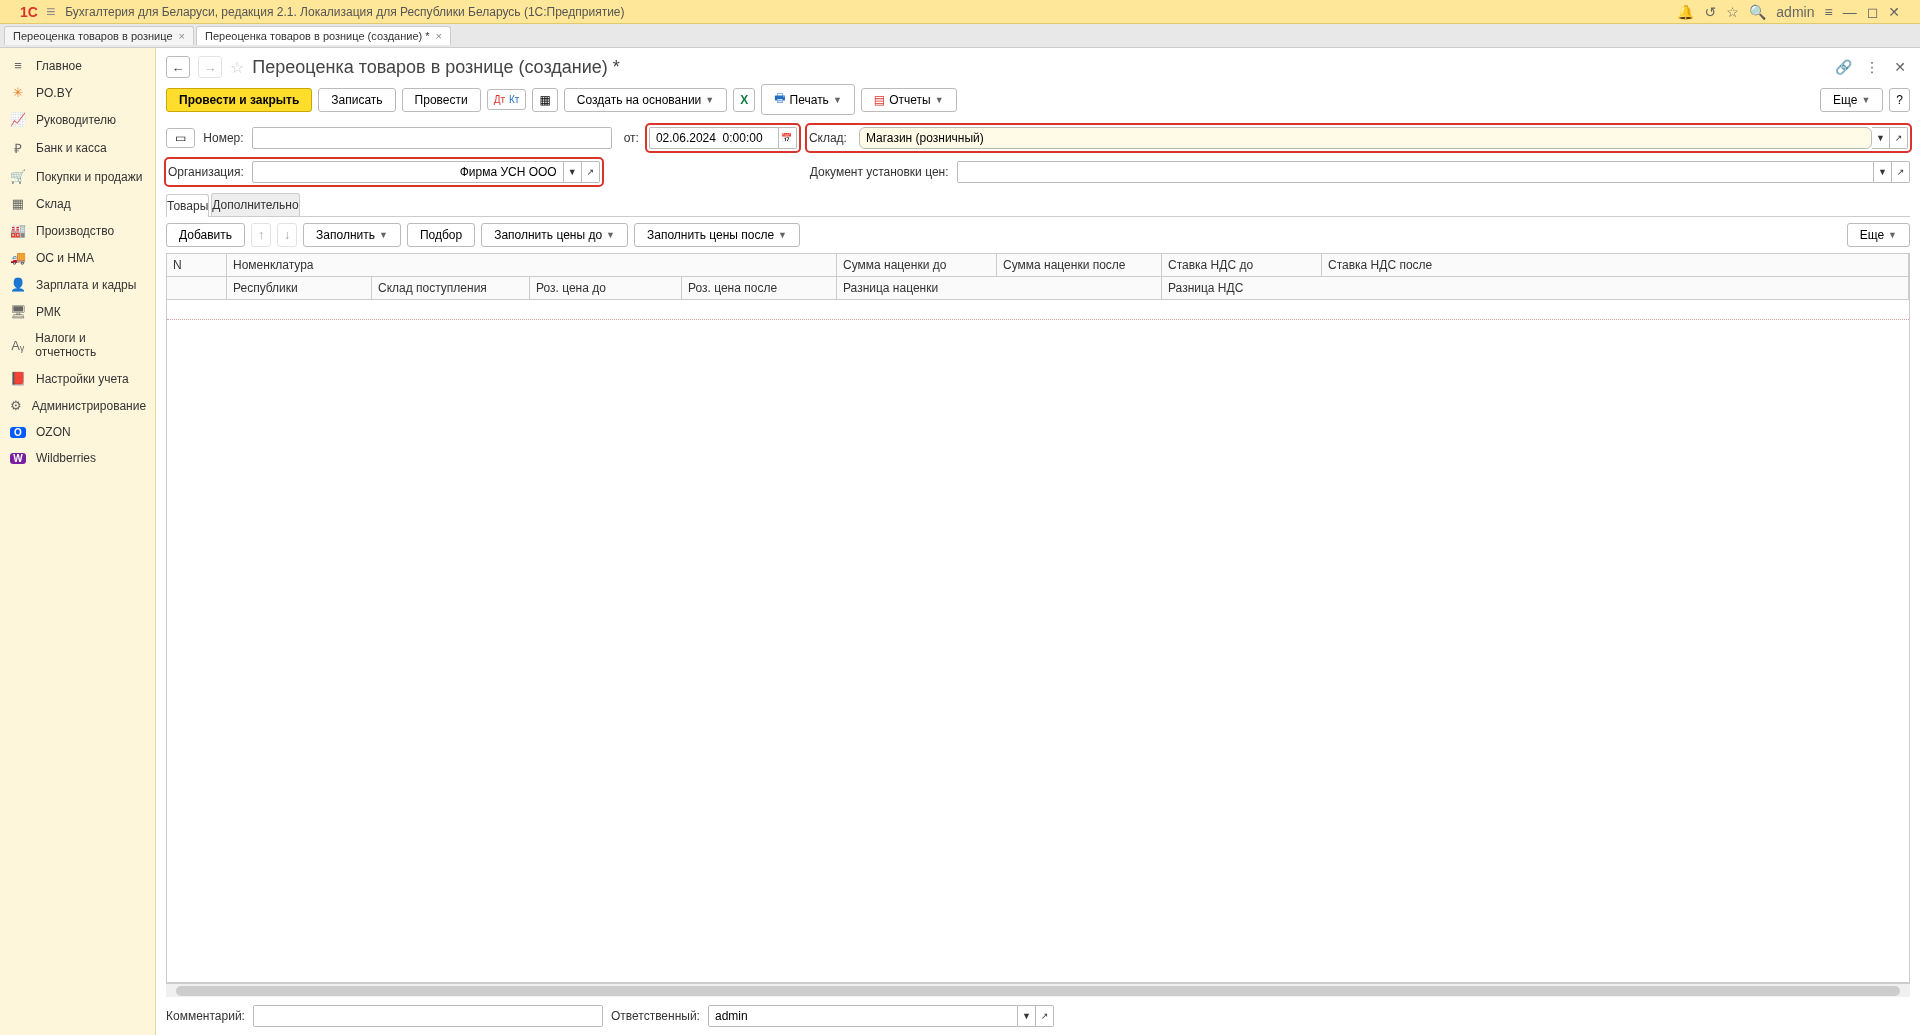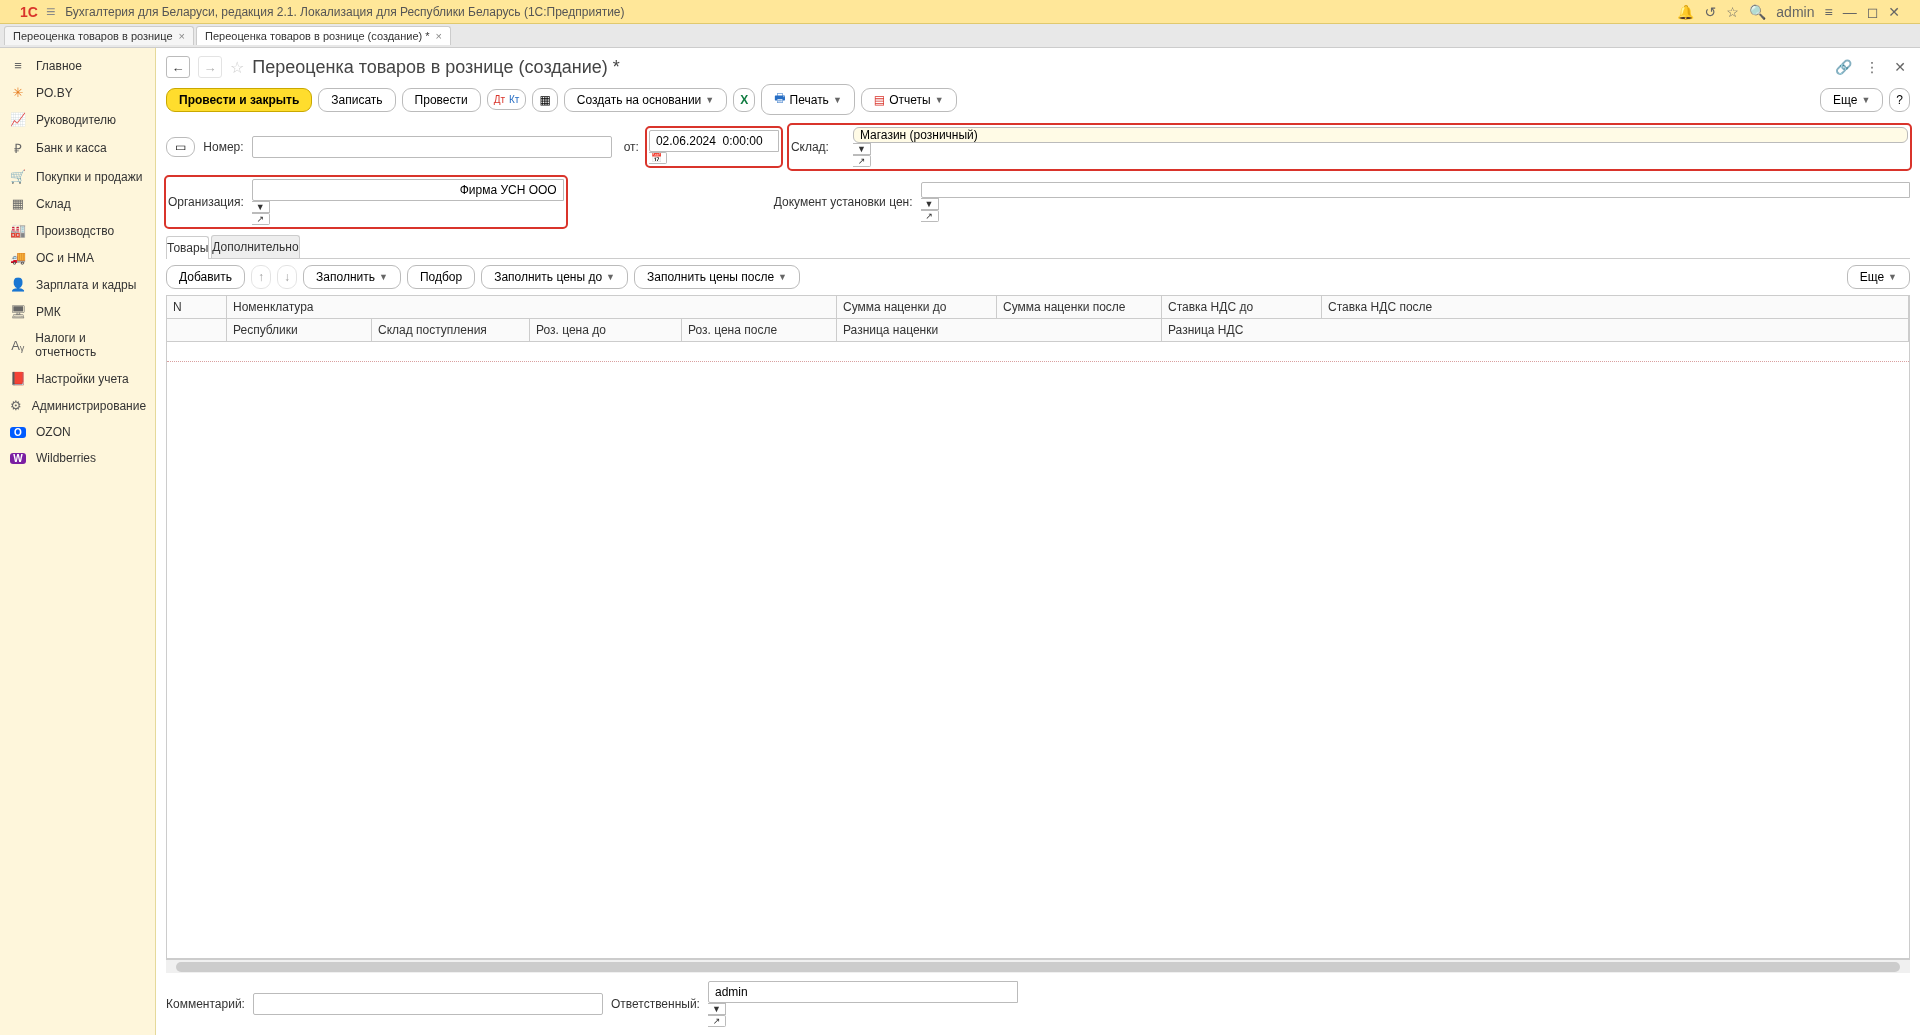--- a/index.html
+++ b/index.html
@@ -34,31 +34,31 @@
 
 .header-row { display: flex; align-items: center; gap: 8px; margin-bottom: 6px; }
 .nav-btn { width: 24px; height: 22px; border: 1px solid #bbb; background: #fff; border-radius: 3px; display: flex; align-items: center; justify-content: center; cursor: pointer; font-size: 13px; }
 .star-icon { color: #ccc; font-size: 16px; }
 .page-title { font-size: 18px; color: #444; }
 .header-right { margin-left: auto; display: flex; gap: 8px; }
 .icon-btn-sm { width: 20px; height: 20px; display: flex; align-items: center; justify-content: center; cursor: pointer; color: #666; font-size: 14px; }
 
 
 .toolbar { display: flex; align-items: center; gap: 6px; margin-bottom: 10px; }
-.btn { border: 1px solid #bbb; background: #fff; padding: 4px 12px; border-radius: 9px; font-size: 12px; cursor: pointer; white-space: nowrap; display: inline-flex; align-items: center; gap: 4px; }
+.btn { border: 1px solid #bbb; background: #fff; padding: 4px 12px; border-radius: 3px; font-size: 12px; cursor: pointer; white-space: nowrap; display: inline-flex; align-items: center; gap: 4px; }
 .btn.primary { background: #ffdd2d; border-color: #c9a800; font-weight: bold; }
 .btn.icon-only { padding: 4px 6px; }
 .btn .caret { font-size: 9px; color: #666; }
 .toolbar-spacer { flex: 1; }
 
 
 .form-row { display: flex; align-items: center; gap: 8px; margin-bottom: 8px; }
 .form-label { font-size: 12px; color: #333; white-space: nowrap; }
 .form-input { border: 1px solid #bbb; background: #fff; height: 22px; padding: 0 6px; font-size: 12px; border-radius: 2px; }
-.input-group { display: flex; align-items: stretch; flex-direction: column; }
+.input-group { display: flex; align-items: stretch; }
 .input-group .form-input { border-radius: 2px 0 0 2px; }
 .input-group .input-btn { width: 18px; border: 1px solid #bbb; border-left: none; background: #fff; display: flex; align-items: center; justify-content: center; font-size: 9px; cursor: pointer; }
 .input-group .input-btn:last-child { border-radius: 0 2px 2px 0; }
 .highlight-red { outline: 2px solid #d9342b; outline-offset: 0px; border-radius: 3px; padding: 2px; }
 
 
 .inner-tabs { display: flex; border-bottom: 1px solid #ccc; margin-bottom: 6px; }
 .inner-tab { padding: 4px 0; border: 1px solid #ccc; border-bottom: none; background: #eee; font-size: 12px; cursor: pointer; border-radius: 3px 3px 0 0; margin-right: 2px; }
 .inner-tab.active { background: #fff; position: relative; top: 1px; }
 
@@ -226,21 +226,21 @@
       <button class="btn icon-only" style="padding:2px 8px">▭</button>
       <span class="form-label">Номер:</span>
       <input class="form-input" style="width: 360px;" value="">
       <span class="form-label" style="margin-left:4px">от:</span>
       <span class="highlight-red">
         <div class="input-group">
           <input class="form-input" style="width: 130px;" value="02.06.2024  0:00:00">
           <div class="input-btn">📅</div>
         </div>
       </span>
-      <span class="highlight-red" style="display:flex;align-items:center;gap:24px;flex:1">
+      <span class="highlight-red" style="display:flex;align-items:center;gap:12px;flex:1">
         <span class="form-label">Склад:</span>
         <div class="input-group" style="flex:1">
           <input class="form-input" style="flex: 1 1 0%; background: rgb(255, 251, 230); border-radius: 6px;" value="Магазин (розничный)">
           <div class="input-btn">▼</div>
           <div class="input-btn">↗</div>
         </div>
       </span>
     </div>
 
     <div class="form-row">

